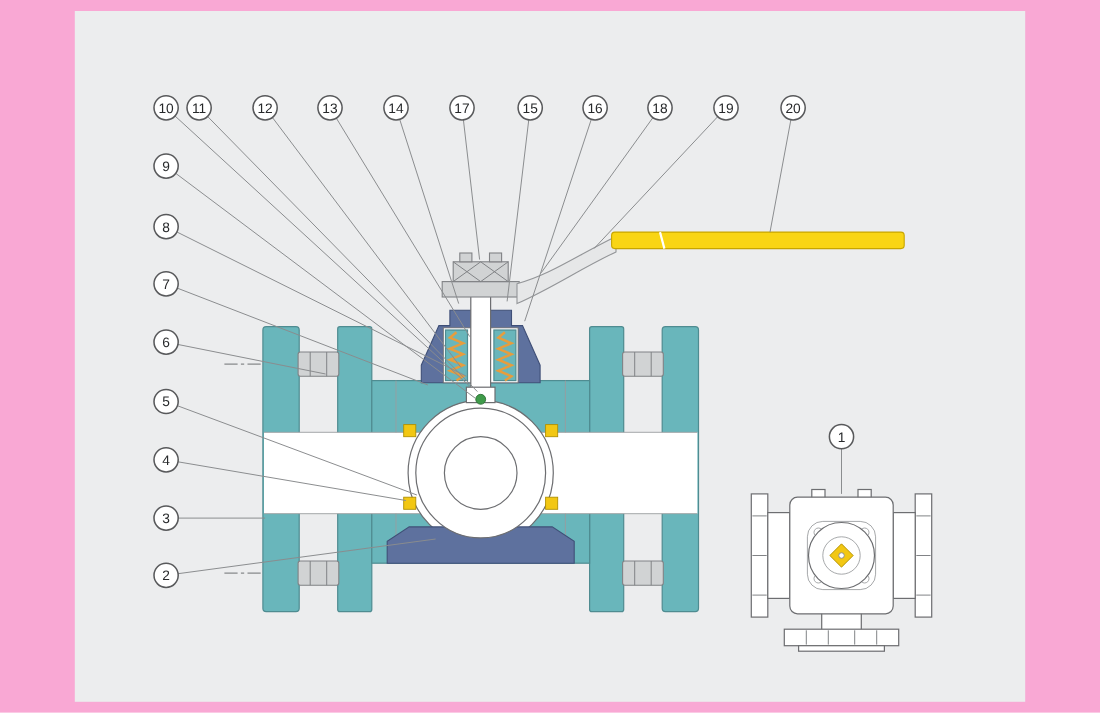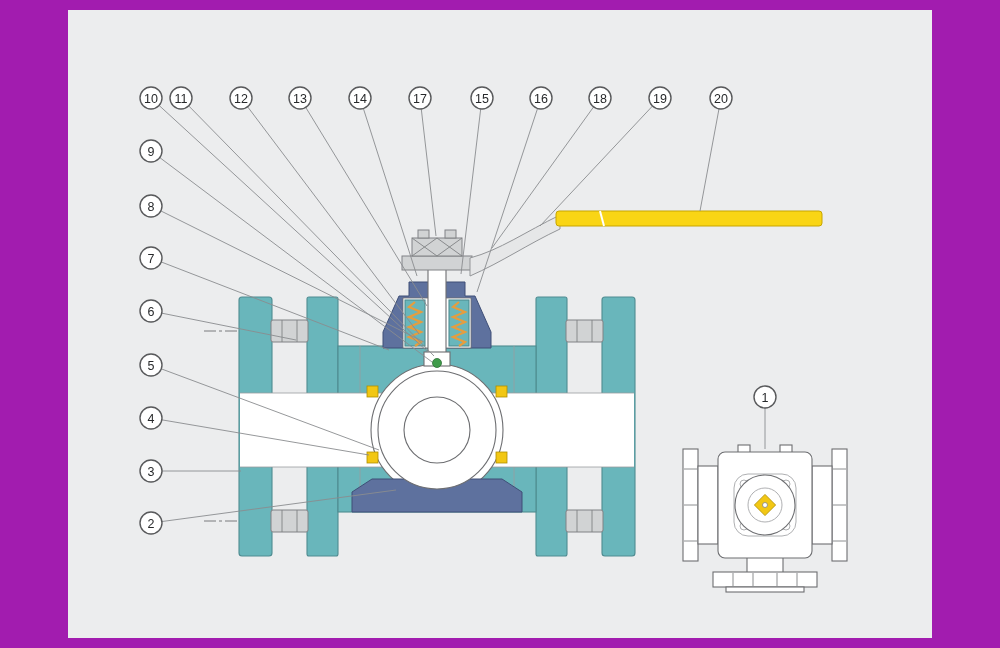--- a/index.html
+++ b/index.html
@@ -1,17 +1,17 @@
 <!DOCTYPE html>
 <html style="--background: #ecedee; --body-teal: #69b6bb; --insert-slate: #5e719e; --handle-yellow: #f9d515; --seat-yellow: #f2c713; --spring-orange: #e69d3e; --metal-gray: #d1d3d4; --outline-gray: #6d6e71; --stem-indicator-green: #3f9b4a;"><head>
 <meta charset="utf-8">
 <style>
   html,body { margin:0; padding:0; background:#ffffff; }
   body { font-family:"Liberation Sans", sans-serif; }
-  .stage { width:1000px; height:648px; position:relative; background:#a21caf; }
+  .stage { width:1000px; height:648px; position:relative; background:#f9a8d4; }
   svg { display:block; }
   .bg        { fill: var(--background,#ecedee); }
   .teal      { fill: var(--body-teal,#69b6bb); stroke:#4f8c91; stroke-width:1.1; }
   .slate     { fill: var(--insert-slate,#5e719e); stroke:#3f4f77; stroke-width:1; }
   .metal     { fill: var(--metal-gray,#d1d3d4); stroke:#808285; stroke-width:1; }
   .white-part{ fill:#ffffff; stroke: var(--outline-gray,#6d6e71); stroke-width:1.1; }
   .seat      { fill: var(--seat-yellow,#f2c713); stroke:#b08f00; stroke-width:0.8; }
   .yellow    { fill: var(--handle-yellow,#f9d515); stroke:#c7a500; stroke-width:1; }
   .spring    { stroke: var(--spring-orange,#e69d3e); stroke-width:2.2; fill:none; }
   .leader    { stroke:#8a8c8e; stroke-width:0.9; fill:none; }

